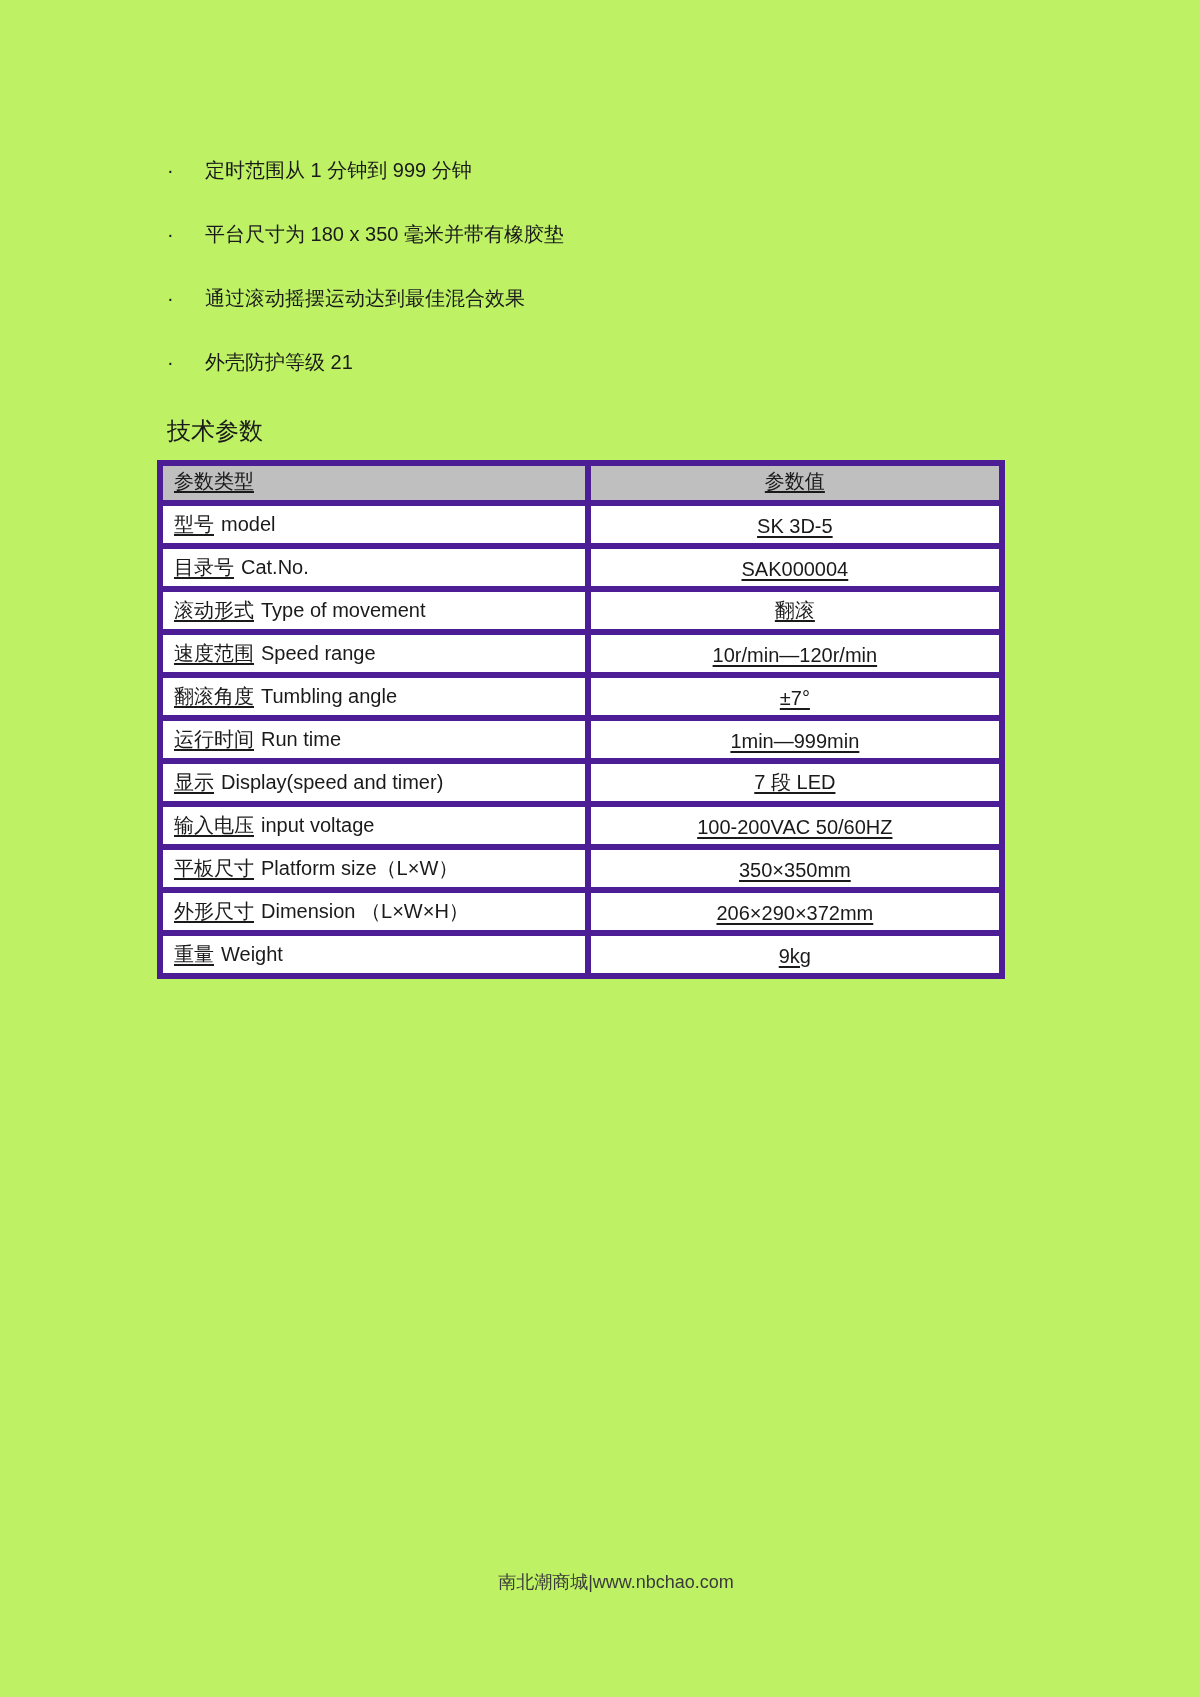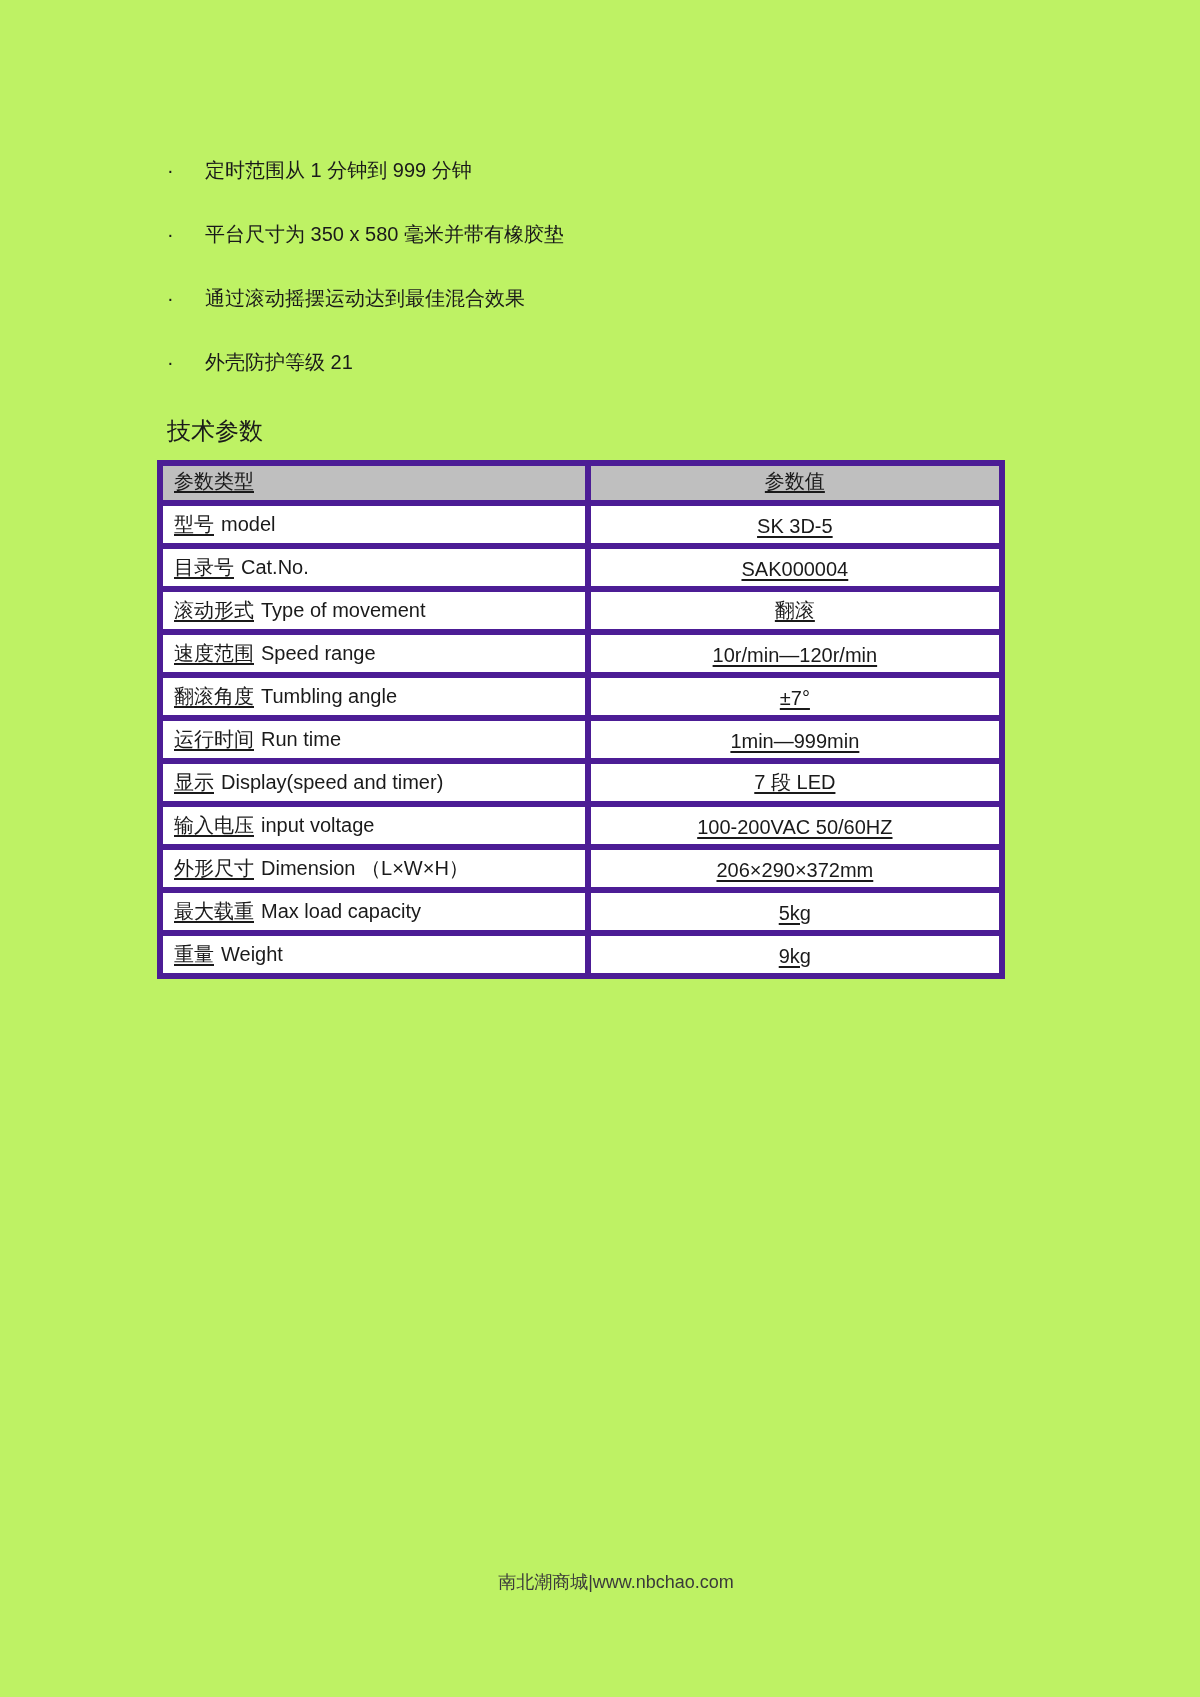--- a/index.html
+++ b/index.html
@@ -97,21 +97,21 @@
 </head>
 <body>
 
 <div class="page">
 
   <ul class="bullets">
     <li>
       <span class="bullet-dot">·</span><span>定时范围从 1 分钟到 999 分钟</span>
     </li>
     <li>
-      <span class="bullet-dot">·</span><span>平台尺寸为 350 x 580 毫米并带有橡胶垫</span>
+      <span class="bullet-dot">·</span><span>平台尺寸为 180 x 350 毫米并带有橡胶垫</span>
     </li>
     <li>
       <span class="bullet-dot">·</span><span>通过滚动摇摆运动达到最佳混合效果</span>
     </li>
     <li>
       <span class="bullet-dot">·</span><span>外壳防护等级 21</span>
     </li>
   </ul>
 
   <div class="section-title">技术参数</div>
@@ -154,26 +154,26 @@
       </tr>
       <tr>
         <td class="cell-left"><span class="u">显示</span><span class="label-en">Display(speed and timer)</span></td>
         <td class="cell-center"><span class="u">7 段 LED</span></td>
       </tr>
       <tr>
         <td class="cell-left"><span class="u">输入电压</span><span class="label-en">input voltage</span></td>
         <td class="cell-center"><span class="u">100-200VAC 50/60HZ</span></td>
       </tr>
       <tr>
+        <td class="cell-left"><span class="u">平板尺寸</span><span class="label-en">Platform size（L×W）</span></td>
+        <td class="cell-center"><span class="u">350×350mm</span></td>
+      </tr>
+      <tr>
         <td class="cell-left"><span class="u">外形尺寸</span><span class="label-en">Dimension （L×W×H）</span></td>
         <td class="cell-center"><span class="u">206×290×372mm</span></td>
-      </tr>
-      <tr>
-        <td class="cell-left"><span class="u">最大载重</span><span class="label-en">Max load capacity</span></td>
-        <td class="cell-center"><span class="u">5kg</span></td>
       </tr>
       <tr>
         <td class="cell-left"><span class="u">重量</span><span class="label-en">Weight</span></td>
         <td class="cell-center"><span class="u">9kg</span></td>
       </tr>
     </tbody>
   </table>
 
   <div class="footer">
     <span class="brand">南北潮商城</span><span class="url">|www.nbchao.com</span>

